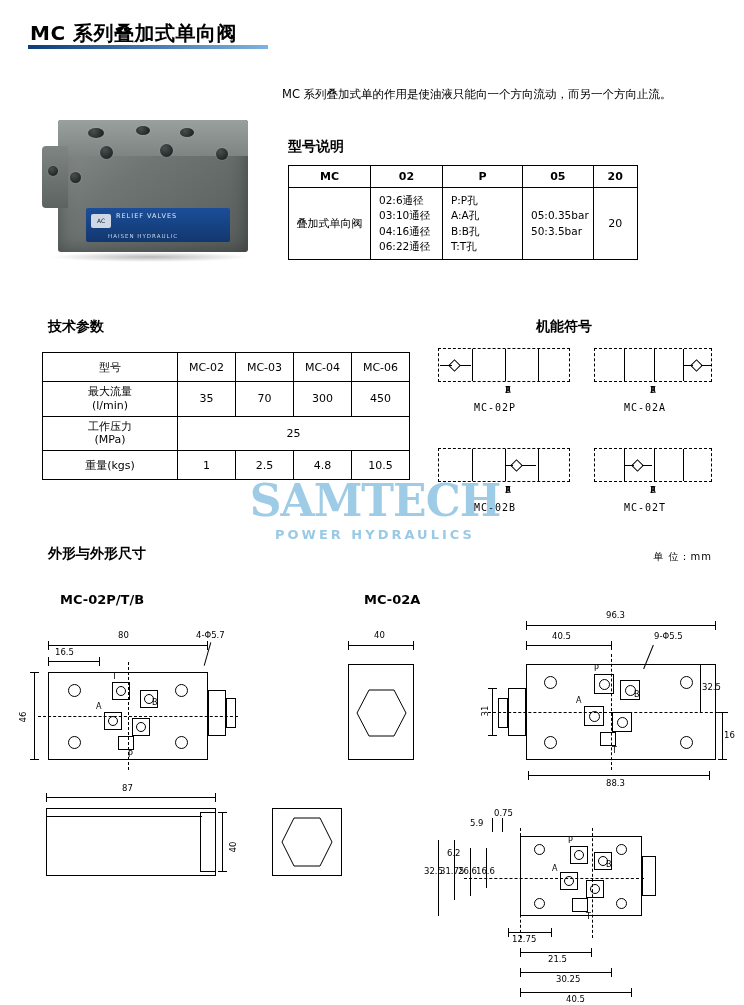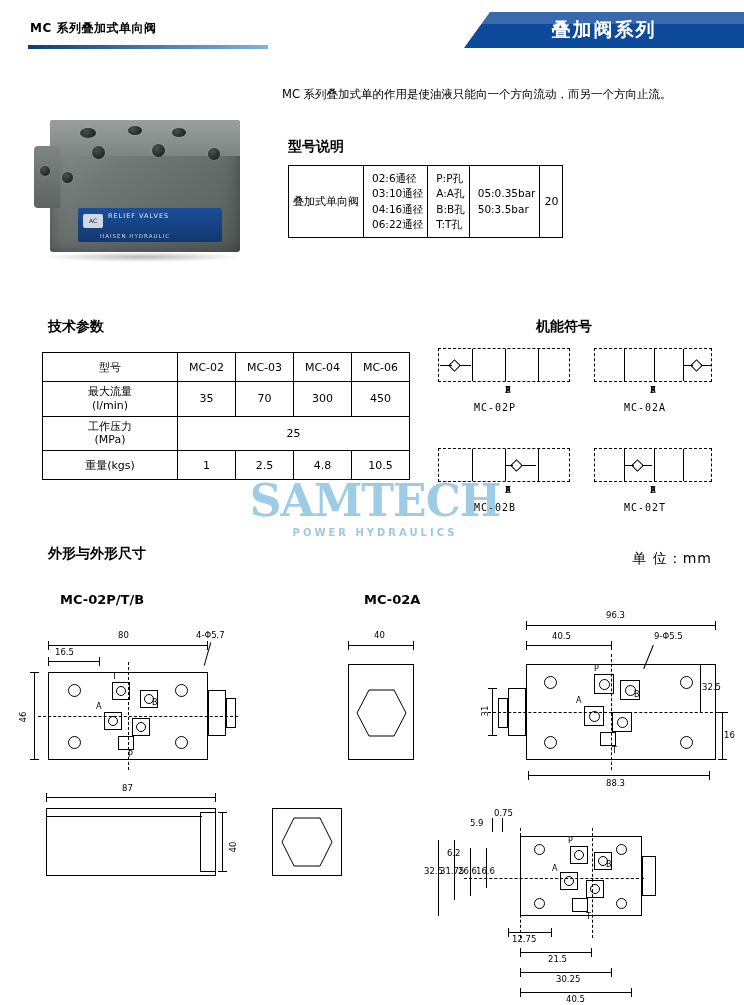--- a/index.html
+++ b/index.html
@@ -7,21 +7,21 @@
   body {
     width:744px; height:1005px; position:relative;
     background:#fff;
     font-family:"DejaVu Sans","Liberation Sans",sans-serif;
     color:#000; overflow:hidden;
   }
   
   .hdr { position:absolute; left:0; top:0; width:744px; height:58px; }
   .hdr-title {
     position:absolute; left:30px; top:20px;
-    font-size:12px; font-weight:bold; letter-spacing:0.5px;
+    font-size:20px; font-weight:bold; letter-spacing:0.5px;
   }
   .hdr-rule {
     position:absolute; left:28px; top:45px; width:240px; height:4px;
     background:linear-gradient(to right,#0d3c78,#7fb2e0);
   }
   .hdr-tab {
     position:absolute; right:0; top:12px; width:280px; height:36px;
     background:#0e4a9c;
     clip-path: polygon(26px 0, 100% 0, 100% 100%, 0 100%);
     color:#fff; font-size:19px; font-weight:bold;
@@ -35,21 +35,21 @@
   }
 
   
   .intro {
     position:absolute; left:282px; top:86px; width:450px;
     font-size:11.5px; line-height:1.5;
   }
 
   
   .photo {
-    position:absolute; left:32px; top:112px; width:225px; height:160px;
+    position:absolute; left:40px; top:112px; width:225px; height:160px;
   }
   .photo .body {
     position:absolute; left:18px; top:8px; width:190px; height:132px;
     background:linear-gradient(145deg,#8d918f 0%,#6e7573 40%,#565c5a 100%);
     border-radius:3px;
     box-shadow: inset 0 0 18px rgba(0,0,0,.35);
   }
   .photo .topface {
     position:absolute; left:18px; top:8px; width:190px; height:36px;
     background:linear-gradient(180deg,#9aa09d,#7d8481);
@@ -146,27 +146,27 @@
     color:rgba(150,150,150,0.30); letter-spacing:4px;
     font-family:"DejaVu Sans","Liberation Sans",sans-serif;
   }
   .wm .en {
     position:absolute; left:180px; top:20px; width:390px; text-align:center;
     font-size:44px; font-weight:bold; color:rgba(0,120,190,0.38);
     font-family:"DejaVu Serif","Liberation Serif",serif; letter-spacing:-1px;
   }
   .wm .en2 {
     position:absolute; left:180px; top:72px; width:390px; text-align:center;
-    font-size:10px; font-weight:bold; color:rgba(0,120,190,0.40);
+    font-size:13px; font-weight:bold; color:rgba(0,120,190,0.40);
     letter-spacing:3px;
   }
 
   
   .unit {
-    position:absolute; right:32px; top:550px; font-size:14px;
+    position:absolute; right:32px; top:550px; font-size:10px;
     letter-spacing:1px;
   }
 
   
   .dw-label { position:absolute; font-size:13px; font-weight:bold; }
   .rect { position:absolute; border:1px solid #000; }
   .dash { position:absolute; border-top:1px dashed #000; }
   .dashv { position:absolute; border-left:1px dashed #000; }
   .line { position:absolute; background:#000; }
   .dim { position:absolute; font-size:8.5px; font-family:"DejaVu Sans","Liberation Sans",sans-serif;}
@@ -174,21 +174,20 @@
   .circ { position:absolute; border:1px solid #000; border-radius:50%; }
   .prt { position:absolute; font-size:8px; }
   svg { display:block; overflow:visible; }
 </style>
 </head>
 <body>
 
 <div class="hdr">
   <div class="hdr-title">MC 系列叠加式单向阀</div>
   <div class="hdr-rule"></div>
-  <div class="hdr-tab">叠加阀系列</div>
   <div class="hdr-tab-shine"></div>
 </div>
 
 <div class="intro">MC 系列叠加式单的作用是使油液只能向一个方向流动，而另一个方向止流。</div>
 
 <div class="photo">
   <div class="body"></div>
   <div class="topface"></div>
   <div class="leftblk"></div>
   <div class="hole" style="left:48px;top:16px;width:16px;height:10px;"></div>
@@ -203,20 +202,27 @@
     <div class="logo">AC</div>
     <div class="pl-t">RELIEF  VALVES</div>
     <div class="pl-b">HAISEN HYDRAULIC</div>
   </div>
   <div class="shadow"></div>
 </div>
 
 <div class="sec-title" style="left:288px; top:138px;">型号说明</div>
 <table class="t1">
   <tbody>
+      <tr class="r1">
+    <td style="width:82px">MC</td>
+    <td style="width:72px">02</td>
+    <td style="width:80px">P</td>
+    <td style="width:70px">05</td>
+    <td style="width:44px">20</td>
+  </tr>
   <tr class="r3">
     <td>叠加式单向阀</td>
     <td class="cell-list" style="white-space:pre-line">02:6通径
 03:10通径
 04:16通径
 06:22通径</td>
     <td class="cell-list" style="white-space:pre-line">P:P孔
 A:A孔
 B:B孔
 T:T孔</td>

